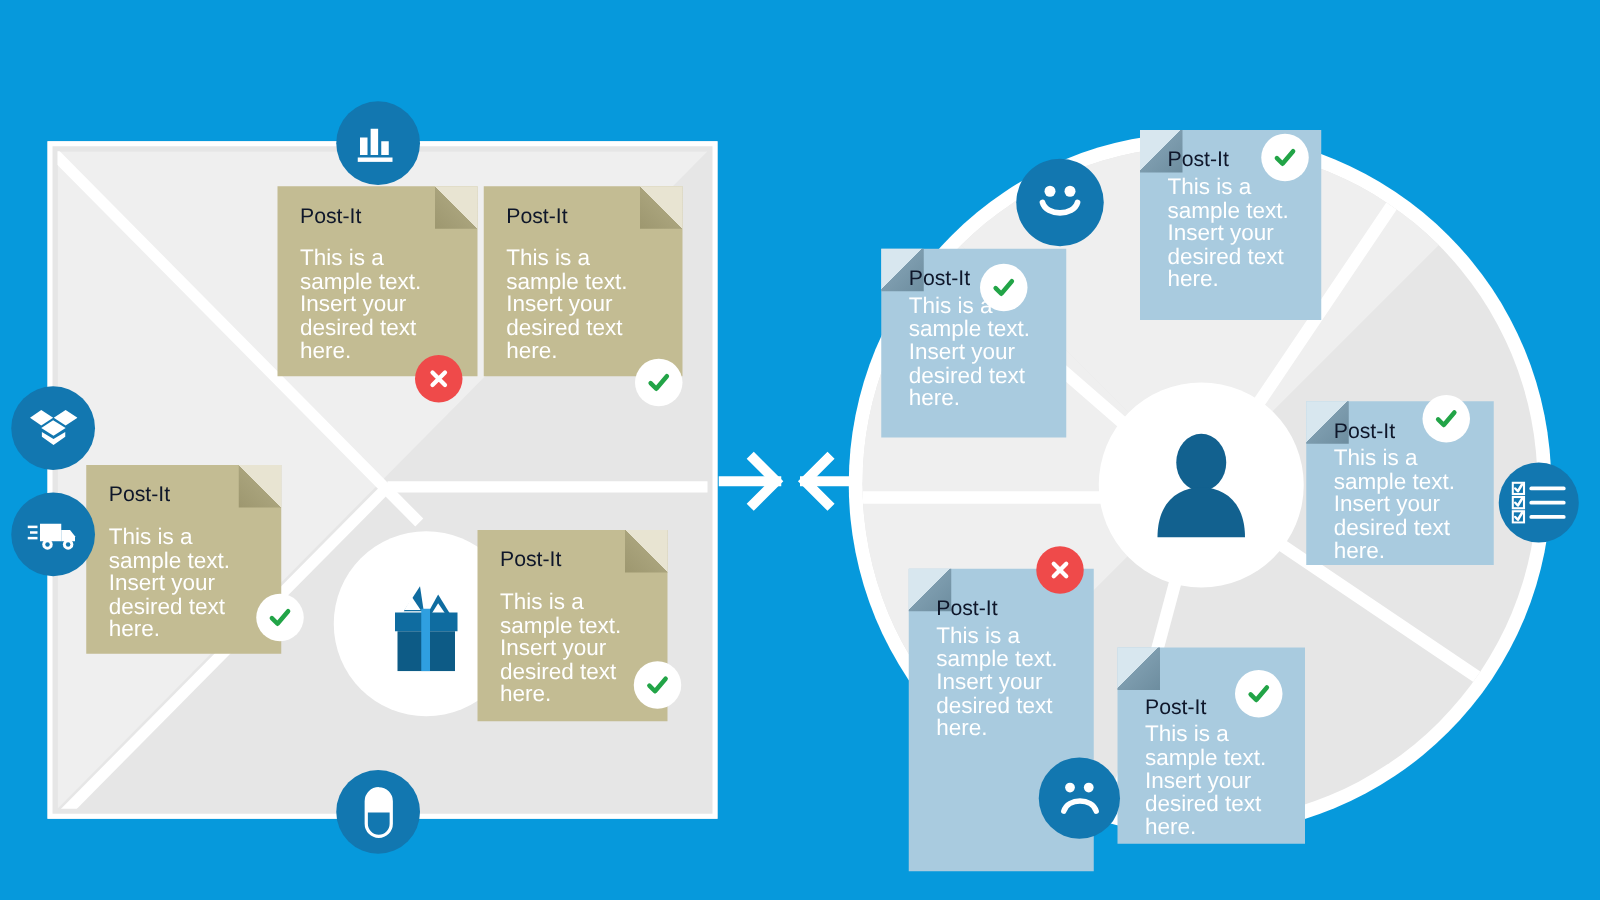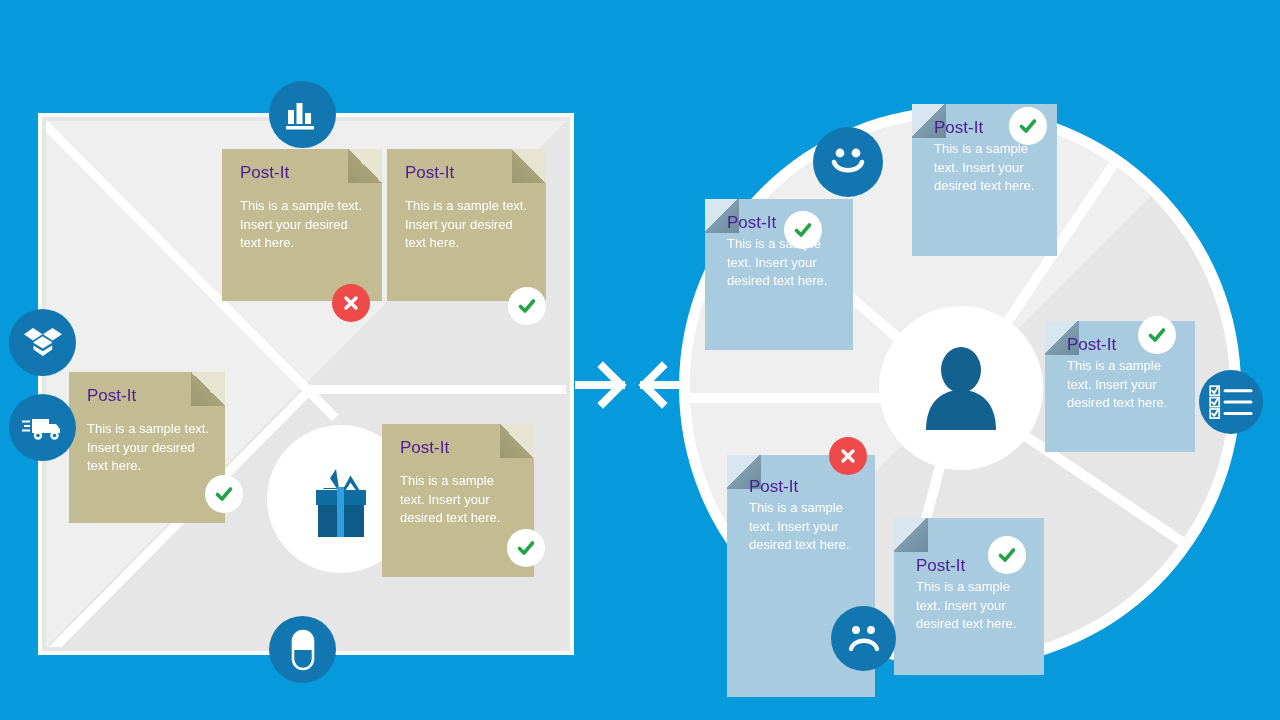--- a/index.html
+++ b/index.html
@@ -99,24 +99,24 @@
   .note.tan .fold{
     right:0;top:0;
     background:linear-gradient(225deg,#e8e4d2 0%,#e8e4d2 50%,#a9a37c 50%,#9d976f 100%);
   }
   
   .note.blue .fold{
     left:0;top:0;
     background:linear-gradient(135deg,#d8e7ef 0%,#d8e7ef 48%,#7d9cae 48%,#6d8d9f 100%);
   }
   .note .title{
-    position:absolute;color:#4c1d95;font-size:17px;line-height:19px;white-space:nowrap;
+    position:absolute;color:#0f172a;font-size:17px;line-height:19px;white-space:nowrap;
   }
   .note .txt{
-    position:absolute;color:#ffffff;font-size:13px;line-height:18.5px;
+    position:absolute;color:#ffffff;font-size:18px;line-height:18.5px;
   }
   .note.tan .title{left:18px;top:14px;}
   .note.tan .txt{left:18px;top:48px;right:14px;}
   .note.blue .title{left:22px;top:14px;}
   .note.blue .txt{left:22px;top:36px;right:10px;}
 
   
   .badge{
     position:absolute;width:36px;height:36px;border-radius:50%;
     background:#ffffff;display:flex;align-items:center;justify-content:center;

